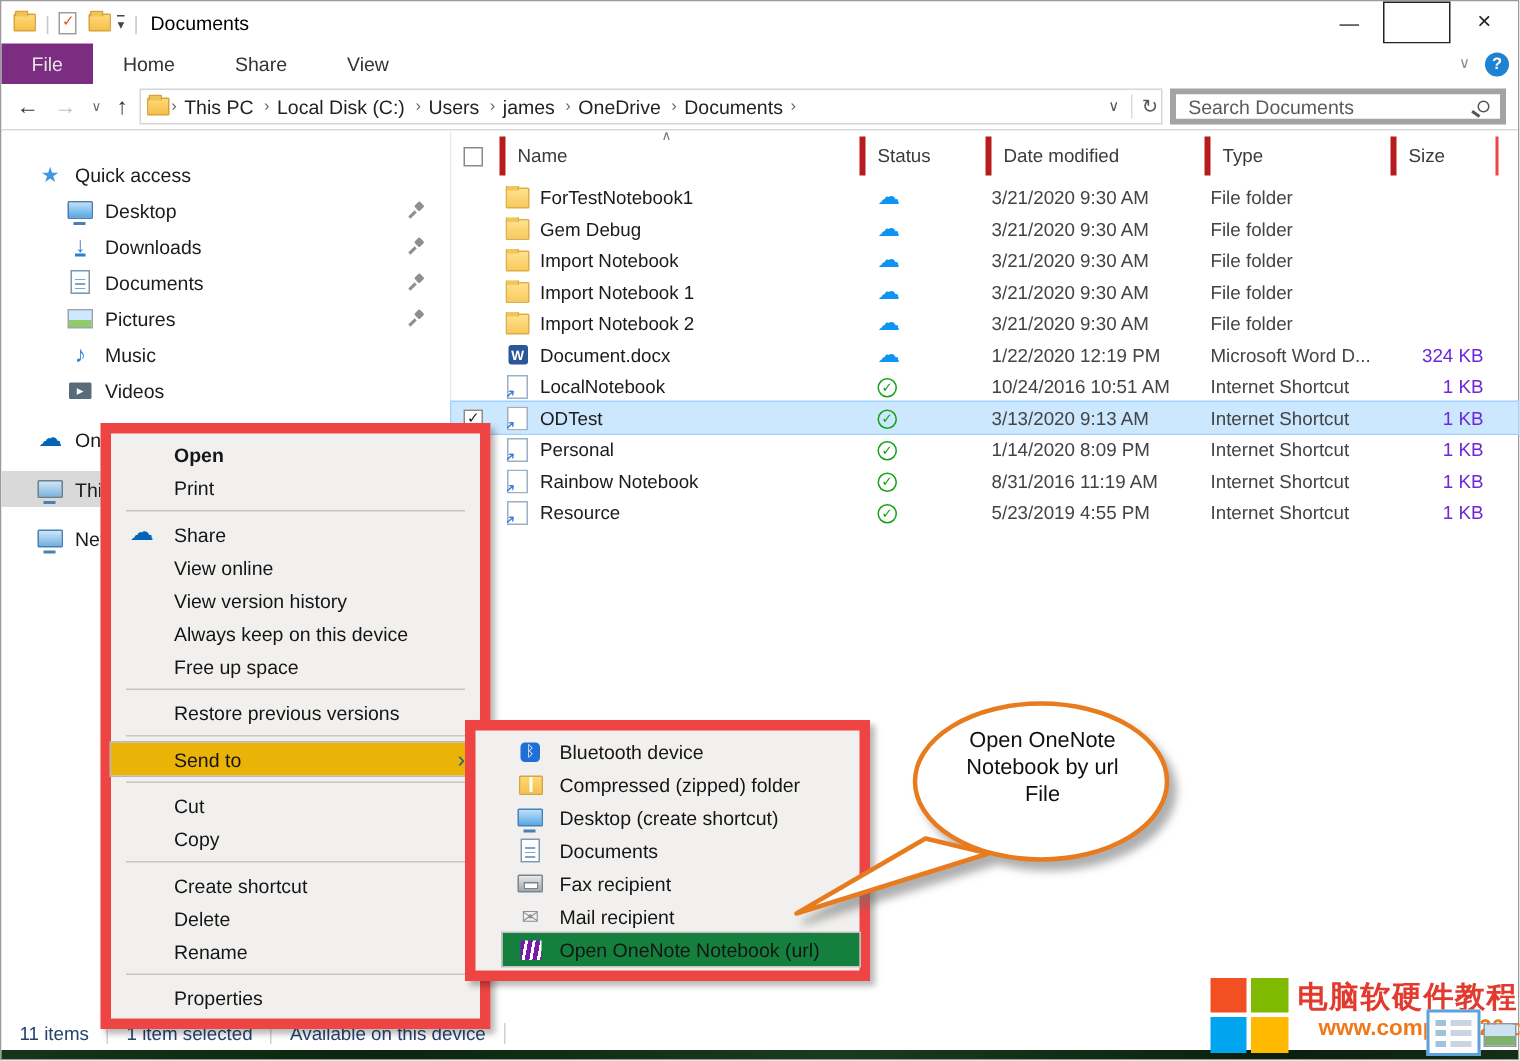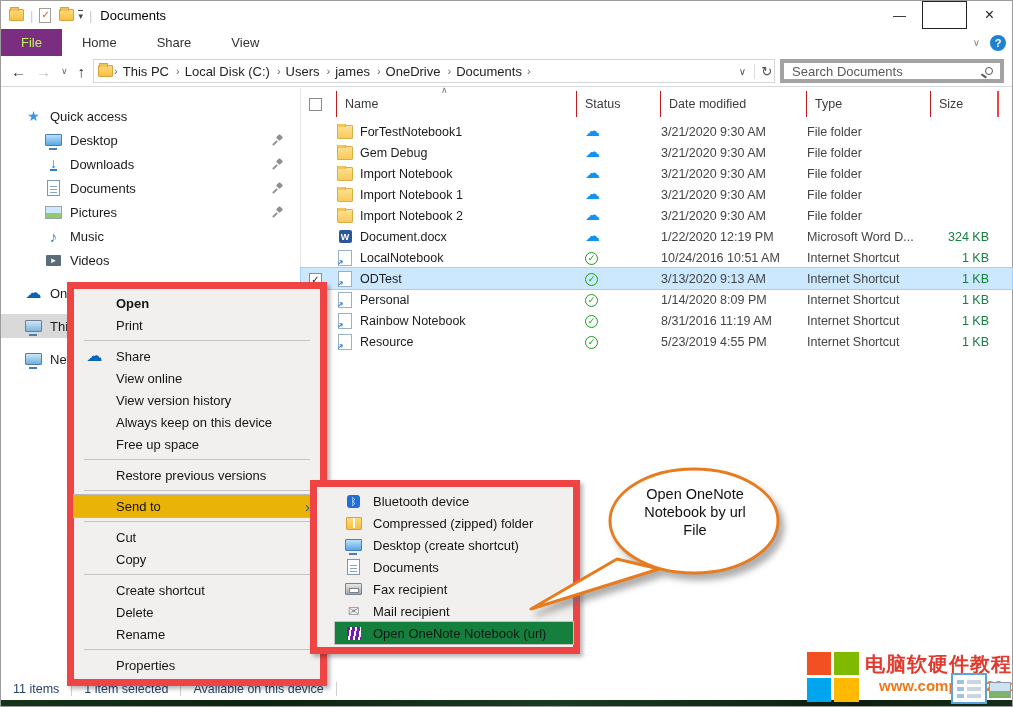--- a/index.html
+++ b/index.html
@@ -17,21 +17,21 @@
   
   .ic-folder-sm{width:15px;height:12px;background:linear-gradient(#ffd977,#f5c04a);border:1px solid #d8a33a;border-radius:1px;position:relative;display:inline-block;}
   .ic-folder-sm::before{content:"";position:absolute;left:0;top:-3px;width:7px;height:3px;background:#eec35a;border:1px solid #d8a33a;border-bottom:none;border-radius:1px 1px 0 0;}
   .ic-checkdoc{width:12px;height:15px;background:#fff;border:1px solid #9e9e9e;position:relative;display:inline-block;}
   .ic-checkdoc::before{content:"✓";position:absolute;left:1px;top:0px;color:#d9541e;font-size:10px;font-weight:bold;}
   .ic-tbchev{display:inline-block;font-size:9px;color:#444;border-top:1px solid #444;line-height:8px;padding-top:1px;margin-left:4px;}
 
   
   .ribbon{position:absolute;left:0;top:28px;right:0;height:27px;background:#fff;display:flex;align-items:stretch;}
   .rtab{padding:0 20px;display:flex;align-items:center;font-size:13px;color:#333;}
-  .rtab.active{background:#7b2e81;color:#bef264;}
+  .rtab.active{background:#7b2e81;color:#e5e5e5;}
   .ribbon-right{position:absolute;right:6px;top:28px;height:27px;display:flex;align-items:center;gap:10px;}
   .rib-chev{color:#8a8a8a;font-size:10px;}
   .help-circ{width:16px;height:16px;border-radius:50%;background:#1d82d2;color:#fff;font-size:11px;font-weight:bold;display:flex;align-items:center;justify-content:center;}
 
   
   .navbar{position:absolute;left:0;top:55px;right:0;height:31px;background:#fff;border-bottom:1px solid #d9d9d9;display:flex;align-items:center;}
   .nav-arrows{display:flex;align-items:center;gap:10px;padding:0 8px 0 10px;}
   .na{font-size:15px;color:#333;}
   .na.dis{color:#bfbfbf;}
   .na.small{font-size:9px;color:#666;}
@@ -77,33 +77,33 @@
   [data-icon="zip"]::before{content:"";width:14px;height:11px;background:linear-gradient(#ffd977,#f5c04a);border:1px solid #d8a33a;border-radius:1px;display:block;}
   [data-icon="zip"]::after{content:"";position:absolute;left:8px;top:2px;width:0;height:10px;border-left:2px dashed #fff;}
   [data-icon="fax"]::before{content:"";width:15px;height:10px;background:linear-gradient(#e8e8e8,#9fa6ad);border:1px solid #7d838a;display:block;border-radius:1px;}
   [data-icon="fax"]::after{content:"";position:absolute;left:4px;top:6px;width:8px;height:3px;background:#fff;border:1px solid #7d838a;}
   [data-icon="mail"]::before{content:"✉";color:#8a8f98;font-size:14px;}
   [data-icon="onenote"]::before{content:"";width:14px;height:13px;background:repeating-linear-gradient(100deg,#7719aa 0 3px,#fff 3px 5px);display:block;}
 
   
   .list{position:absolute;left:300px;top:87px;right:0;bottom:28px;background:#fff;}
   .lhead{display:grid;grid-template-columns:36px 240px 84px 146px 124px 68px;height:26px;align-items:center;color:#3b3b3b;font-size:12.5px;position:relative;margin-top:3px;}
-  .lhead .hc{padding-left:8px;height:100%;display:flex;align-items:center;border-right:1px solid #b91c1c;}
+  .lhead .hc{padding-left:8px;height:100%;display:flex;align-items:center;border-right:4px solid #b91c1c;}
   .lhead .hc:last-child{border-right:2px solid #ef4444;}
   .sort-chev{position:absolute;left:140px;top:-6px;font-size:9px;color:#777;}
   .cb{width:13px;height:13px;border:1px solid #8a8a8a;background:#fff;display:inline-flex;align-items:center;justify-content:center;font-size:10px;color:#1b1b1b;}
   .rows{margin-top:4px;}
   .lrow{display:grid;grid-template-columns:36px 240px 84px 146px 124px 68px;height:21px;align-items:center;font-size:12.5px;}
   .lrow.sel{background:#cce8ff;outline:1px solid #9ed1ff;}
   .cell-cb{padding-left:8px;visibility:hidden;}
   .lrow.chk .cell-cb{visibility:visible;}
   .cell-name{display:flex;align-items:center;gap:7px;overflow:hidden;white-space:nowrap;}
   .cell-status{padding-left:8px;}
   .cell-date,.cell-type{color:#444;}
-  .cell-size{text-align:right;padding-right:10px;color:#15803d;}
+  .cell-size{text-align:right;padding-right:10px;color:#6d28d9;}
   .fi{width:16px;height:16px;position:relative;display:inline-flex;align-items:center;justify-content:center;flex:0 0 16px;}
   .fi[data-icon="folder"]::before{content:"";width:15px;height:12px;background:linear-gradient(#ffe18f,#f7ca5d);border:1px solid #dcAE45;border-radius:1px;display:block;}
   .fi[data-icon="folder"]::after{content:"";position:absolute;left:0px;top:-1px;width:7px;height:3px;background:#f2c659;border:1px solid #dcae45;border-bottom:none;border-radius:1px 1px 0 0;}
   .fi[data-icon="word"]::before{content:"W";width:13px;height:13px;background:#2b579a;color:#fff;font-size:9px;font-weight:bold;display:flex;align-items:center;justify-content:center;border-radius:2px;}
   .fi[data-icon="url"]::before{content:"";width:12px;height:14px;background:#fff;border:1px solid #9ab0c4;display:block;}
   .fi[data-icon="url"]::after{content:"➔";position:absolute;left:0;bottom:-1px;color:#2e7bd6;font-size:8px;transform:rotate(-40deg);}
   .st{display:inline-flex;}
   .st[data-st="cloud"]::before{content:"☁";color:#1193f5;font-size:15px;line-height:13px;}
   .st[data-st="check"]{width:13px;height:13px;border:1.5px solid #16a016;border-radius:50%;align-items:center;justify-content:center;}
   .st[data-st="check"]::before{content:"✓";color:#16a016;font-size:9px;font-weight:bold;}

